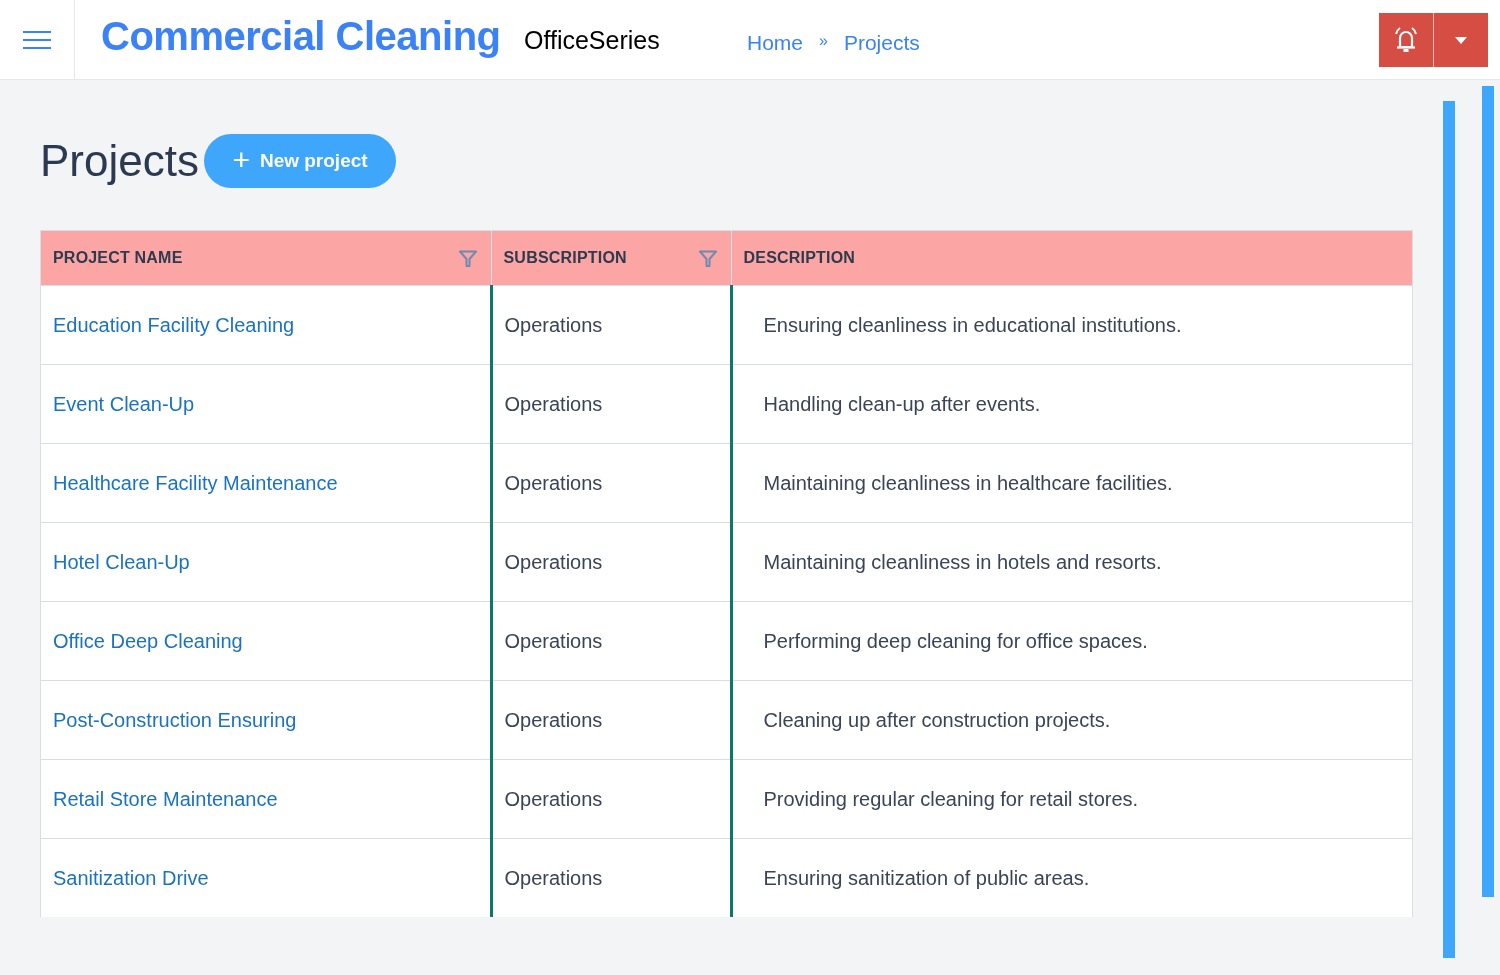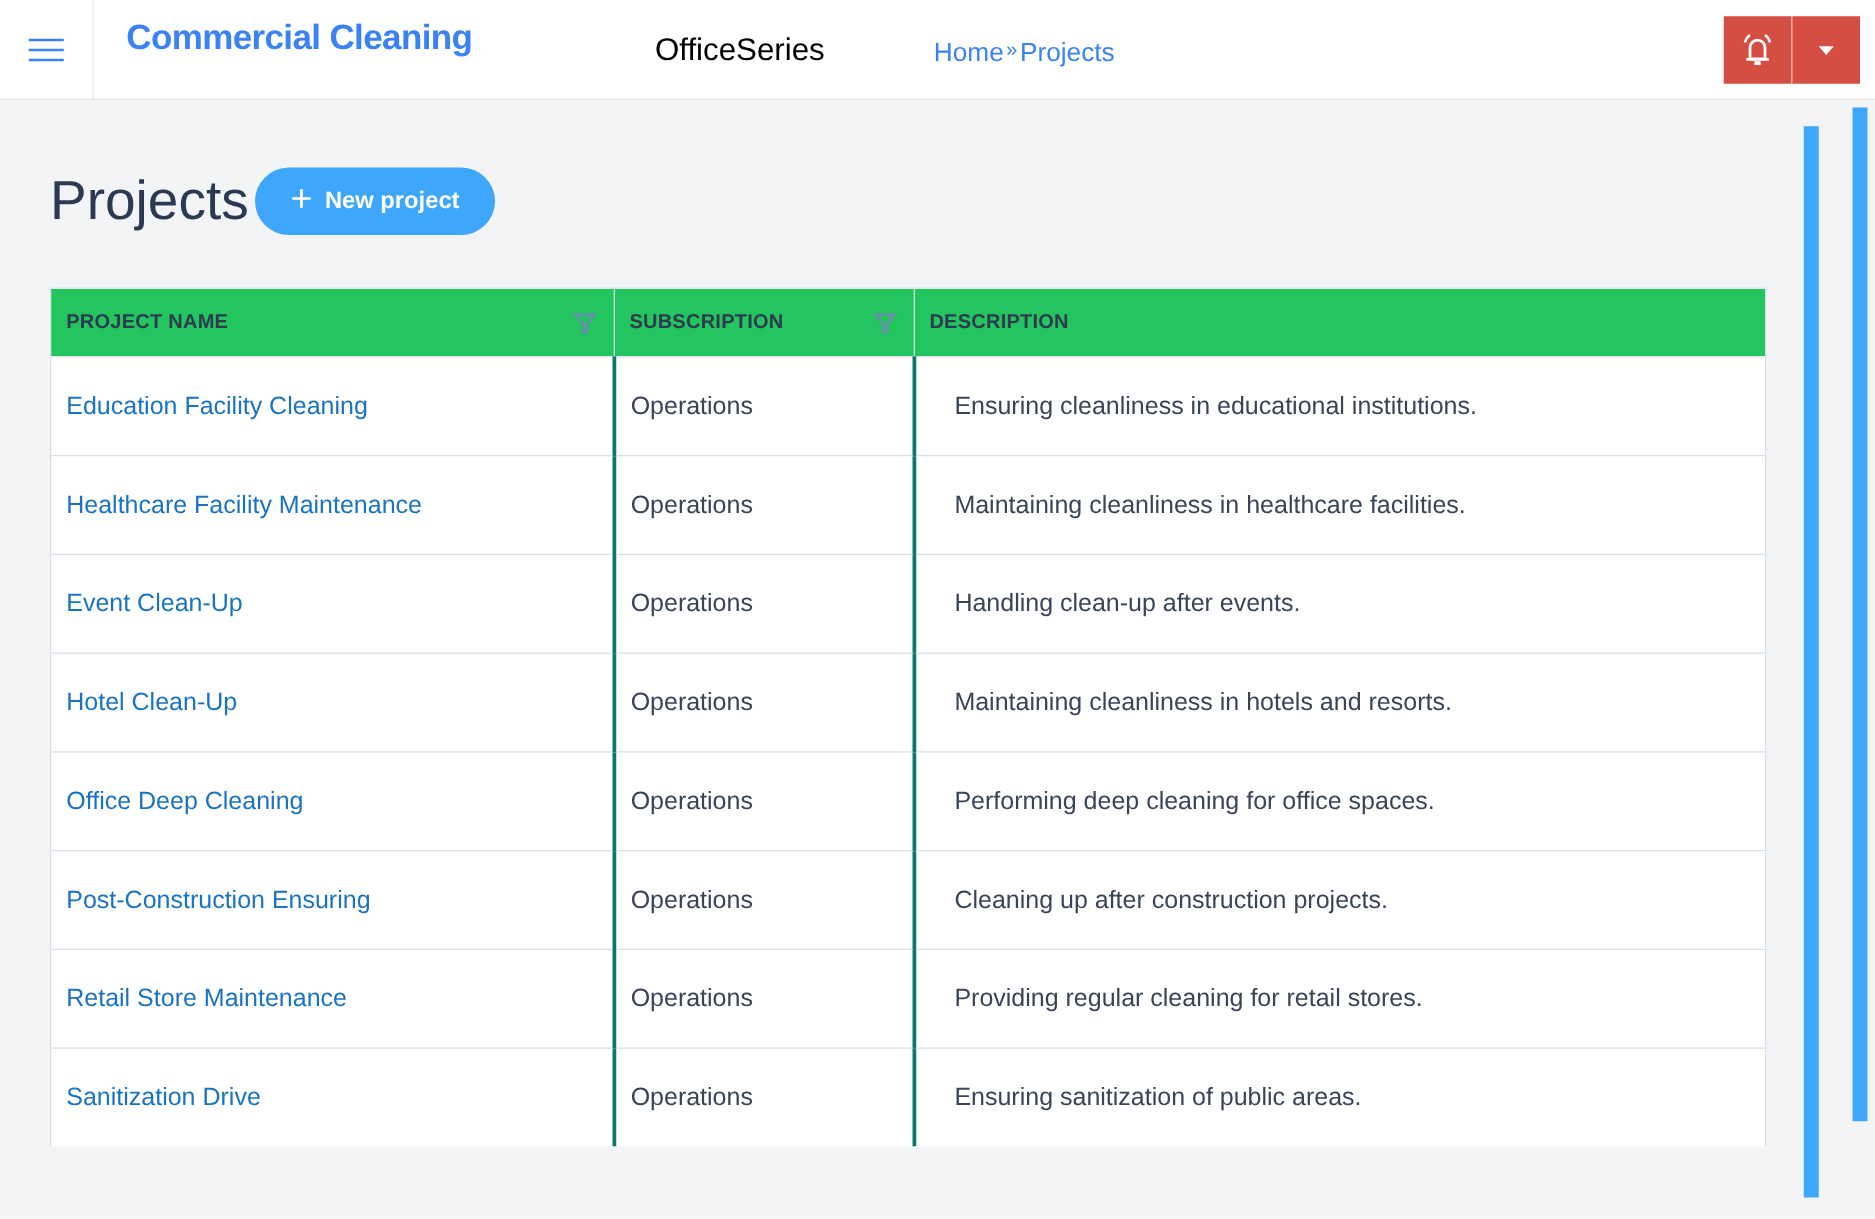--- a/index.html
+++ b/index.html
@@ -15,29 +15,29 @@
   }
   .menu-btn {
     position: absolute; left: 0; top: 0; width: 75px; height: 79px;
     border-right: 1px solid #e5e7eb; box-sizing: border-box;
     display: flex; align-items: center; justify-content: center; cursor: pointer;
   }
   .menu-btn .bars { width: 28px; height: 18px; display: flex; flex-direction: column; justify-content: space-between; }
   .menu-btn .bars span { display: block; height: 2px; background: #3b82f6; }
   .app-title {
     position: absolute; left: 101px; top: 14px;
-    font-size: 28px; font-weight: bold; color: #3b82f6; letter-spacing: -0.5px;
+    font-size: 40px; font-weight: bold; color: #3b82f6; letter-spacing: -0.5px;
   }
   .app-sub {
     position: absolute; left: 524px; top: 26px;
     font-size: 25px; color: #000000;
   }
   .breadcrumb {
     position: absolute; left: 747px; top: 31px; font-size: 21px; color: #3b82f6;
-    display: flex; align-items: baseline; gap: 2px;
+    display: flex; align-items: baseline; gap: 16px;
   }
   .breadcrumb .sep { font-size: 16px; color: #3b82f6; position: relative; top: -4px; }
   .breadcrumb a { color: #3b82f6; text-decoration: none; cursor: pointer; }
   .alert-group {
     position: absolute; left: 1379px; top: 13px; height: 54px; display: flex;
   }
   .alert-btn, .alert-drop {
     width: 54px; height: 54px; background: #d64d43; display: flex; align-items: center; justify-content: center; cursor: pointer;
   }
   .alert-drop { border-left: 1px solid #f1c0bb; }
@@ -54,21 +54,21 @@
     font-family: "Liberation Sans", sans-serif;
   }
   .new-btn .plus { font-size: 30px; font-weight: normal; line-height: 1; margin-top: -3px; }
 
   .table-wrap {
     position: absolute; left: 40px; top: 230px; width: 1373px;
     border: 1px solid #d8dee6; border-bottom: none; box-sizing: border-box; background: #fff;
   }
   table { border-collapse: collapse; width: 100%; table-layout: fixed; }
   th {
-    height: 54px; background: #22c55e; text-align: left; font-size: 16px; font-weight: bold;
+    height: 54px; background: #fca5a5; text-align: left; font-size: 16px; font-weight: bold;
     color: #2e3a4d; padding: 0 12px; border-right: 1px solid #d8dee6; position: relative; letter-spacing: 0.2px;
   }
   th:last-child { border-right: none; }
   td {
     height: 78px; border-top: 1px solid #d8dee6; border-right: 3px solid #0f766e;
     padding: 0 12px; font-size: 20px; color: #3a4457;
   }
   td:last-child { border-right: none; padding-left: 31px; }
   td a { color: #1a73c2; text-decoration: none; cursor: pointer; }
   .filter-icon { position: absolute; right: 14px; top: 19px; cursor: pointer; }
@@ -142,28 +142,28 @@
         </th>
       </tr>
     </thead>
     <tbody id="tbody">
         <tr>
           <td><a>Education Facility Cleaning</a></td>
           <td>Operations</td>
           <td>Ensuring cleanliness in educational institutions.</td>
         </tr>
         <tr>
+          <td><a>Event Clean-Up</a></td>
+          <td>Operations</td>
+          <td>Handling clean-up after events.</td>
+        </tr>
+        <tr>
           <td><a>Healthcare Facility Maintenance</a></td>
           <td>Operations</td>
           <td>Maintaining cleanliness in healthcare facilities.</td>
-        </tr>
-        <tr>
-          <td><a>Event Clean-Up</a></td>
-          <td>Operations</td>
-          <td>Handling clean-up after events.</td>
         </tr>
         <tr>
           <td><a>Hotel Clean-Up</a></td>
           <td>Operations</td>
           <td>Maintaining cleanliness in hotels and resorts.</td>
         </tr>
         <tr>
           <td><a>Office Deep Cleaning</a></td>
           <td>Operations</td>
           <td>Performing deep cleaning for office spaces.</td>

